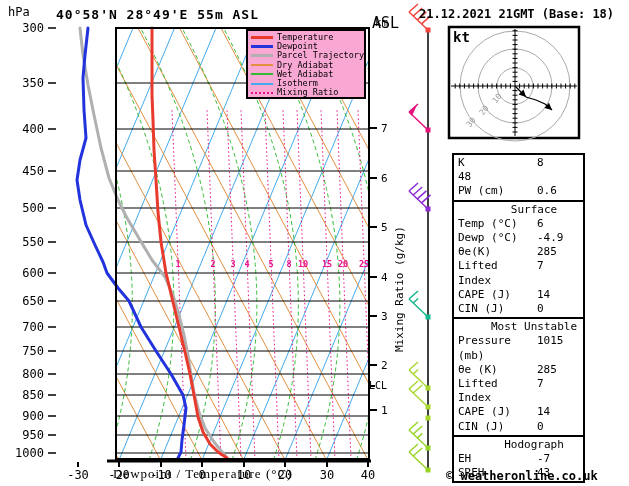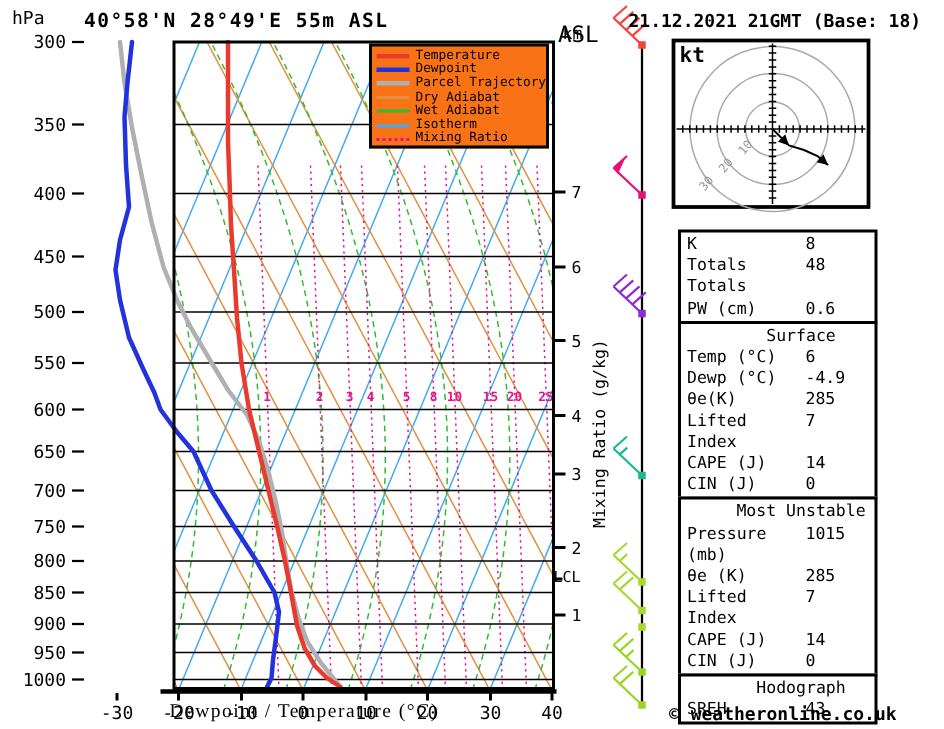--- a/index.html
+++ b/index.html
@@ -11,21 +11,21 @@
   .title{left:56px;top:7px;font-size:13px;font-weight:bold;letter-spacing:1px;}
   .km{left:375px;top:16px;font-size:11px;}
   .asl{left:372px;top:14px;font-size:15px;}
   .datetime{left:419px;top:7px;font-size:12px;font-weight:bold;}
   .xlabel{left:113px;top:466px;font-size:13px;letter-spacing:1px;font-family:Liberation Serif, serif;}
   .mixlabel{left:393px;top:352px;font-size:11px;transform:rotate(-90deg);transform-origin:0 0;width:170px;}
   .lcl{left:369px;top:380px;font-size:10px;}
   .kt{left:453px;top:29px;font-size:14px;font-weight:bold;}
   .footer{left:446px;top:469px;font-size:12px;font-weight:bold;}
   #legend{position:absolute;left:246px;top:29px;width:120px;height:70px;border:2px solid #000;
-          background:#f97316;box-sizing:border-box;padding:2px 0 0 3px;}
+          background:#f9a8d4;box-sizing:border-box;padding:2px 0 0 3px;}
   .lgrow{height:9.2px;display:flex;align-items:center;}
   .lgsample{width:22px;margin-right:4px;flex:none;}
   .lglabel{font-size:8.5px;line-height:9px;}
   #table{position:absolute;left:452px;top:155px;width:133px;}
   .tsec{border:2px solid #000;background:#fff;margin-top:-2px;padding:1px 0;}
   .trow{display:flex;font-size:11px;line-height:14.2px;padding:0 4px;}
   .trow .lbl{flex:1;}
   .trow .val{width:42px;flex:none;}
   .thead{text-align:center;font-size:11px;line-height:14.2px;margin-left:31px;}
 </style>
@@ -335,21 +335,20 @@
         <div class="lglabel">Mixing Ratio</div>
       </div>
     </div>
   <div id="table">
       <div class="tsec">
         <div class="trow">
           <span class="lbl">K</span>
           <span class="val">8</span>
         </div>
         <div class="trow">
-          <span class="lbl">Totals Totals</span>
           <span class="val">48</span>
         </div>
         <div class="trow">
           <span class="lbl">PW (cm)</span>
           <span class="val">0.6</span>
         </div>
       </div>
       <div class="tsec">
         <div class="thead">Surface</div>
         <div class="trow">
@@ -395,20 +394,24 @@
           <span class="lbl">CAPE (J)</span>
           <span class="val">14</span>
         </div>
         <div class="trow">
           <span class="lbl">CIN (J)</span>
           <span class="val">0</span>
         </div>
       </div>
       <div class="tsec">
         <div class="thead">Hodograph</div>
+        <div class="trow">
+          <span class="lbl">EH</span>
+          <span class="val">-7</span>
+        </div>
         <div class="trow">
           <span class="lbl">SREH</span>
           <span class="val">43</span>
         </div>
       </div>
     </div>
   <div class="t footer">© weatheronline.co.uk</div>
 </div>
 
 </body></html>

